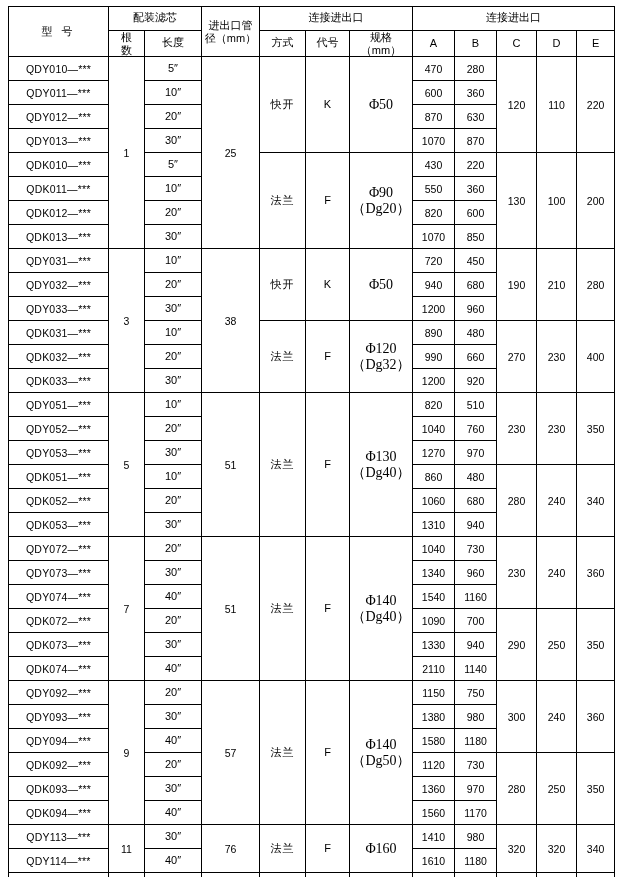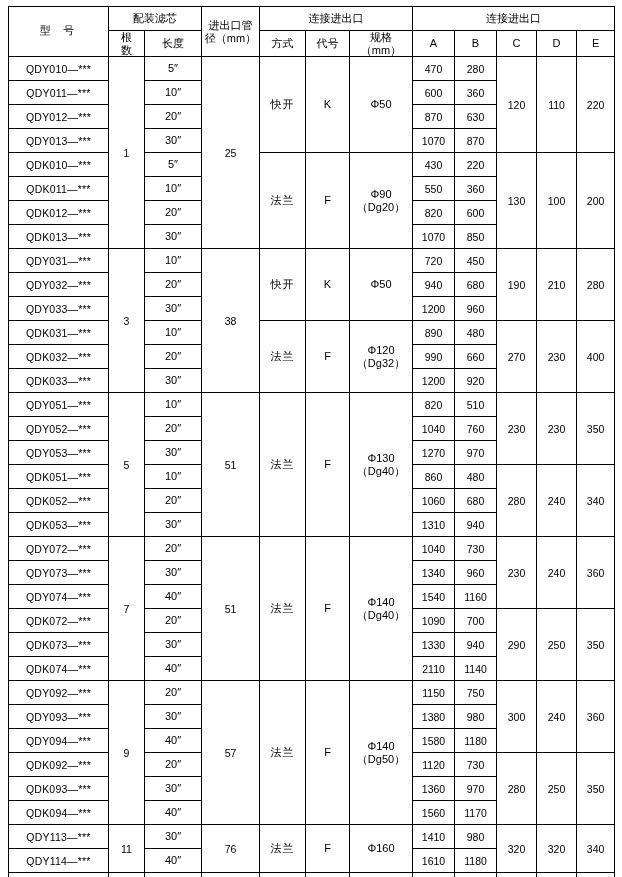--- a/index.html
+++ b/index.html
@@ -43,45 +43,46 @@
     font-size: 11px;
   }
   .model-cell {
     font-size: 10.5px;
     letter-spacing: 0.2px;
     text-align: center;
   }
   .model-head {
     font-size: 12px;
     letter-spacing: 3px;
-    font-family: Liberation Mono, monospace;
   }
   .len-cell {
     font-size: 11px;
   }
   .small-2line {
     font-size: 11px;
     line-height: 1.25;
   }
   .num {
     font-size: 10.5px;
   }
   .cn {
     font-size: 11px;
+    font-family: Liberation Mono, monospace;
   }
   .cn-sp {
     font-size: 11px;
     letter-spacing: 1px;
   }
   .big-letter {
     font-size: 11px;
   }
   .spec-val {
-    font-size: 11px;
+    font-size: 14px;
     line-height: 1.3;
+    font-family: Liberation Serif, serif;
   }
   .nowrap { white-space: nowrap; }
 </style>
 </head>
 <body>
 
 <div class="page">
   <table class="spec">
     <colgroup>
       <col style="width:100px">

